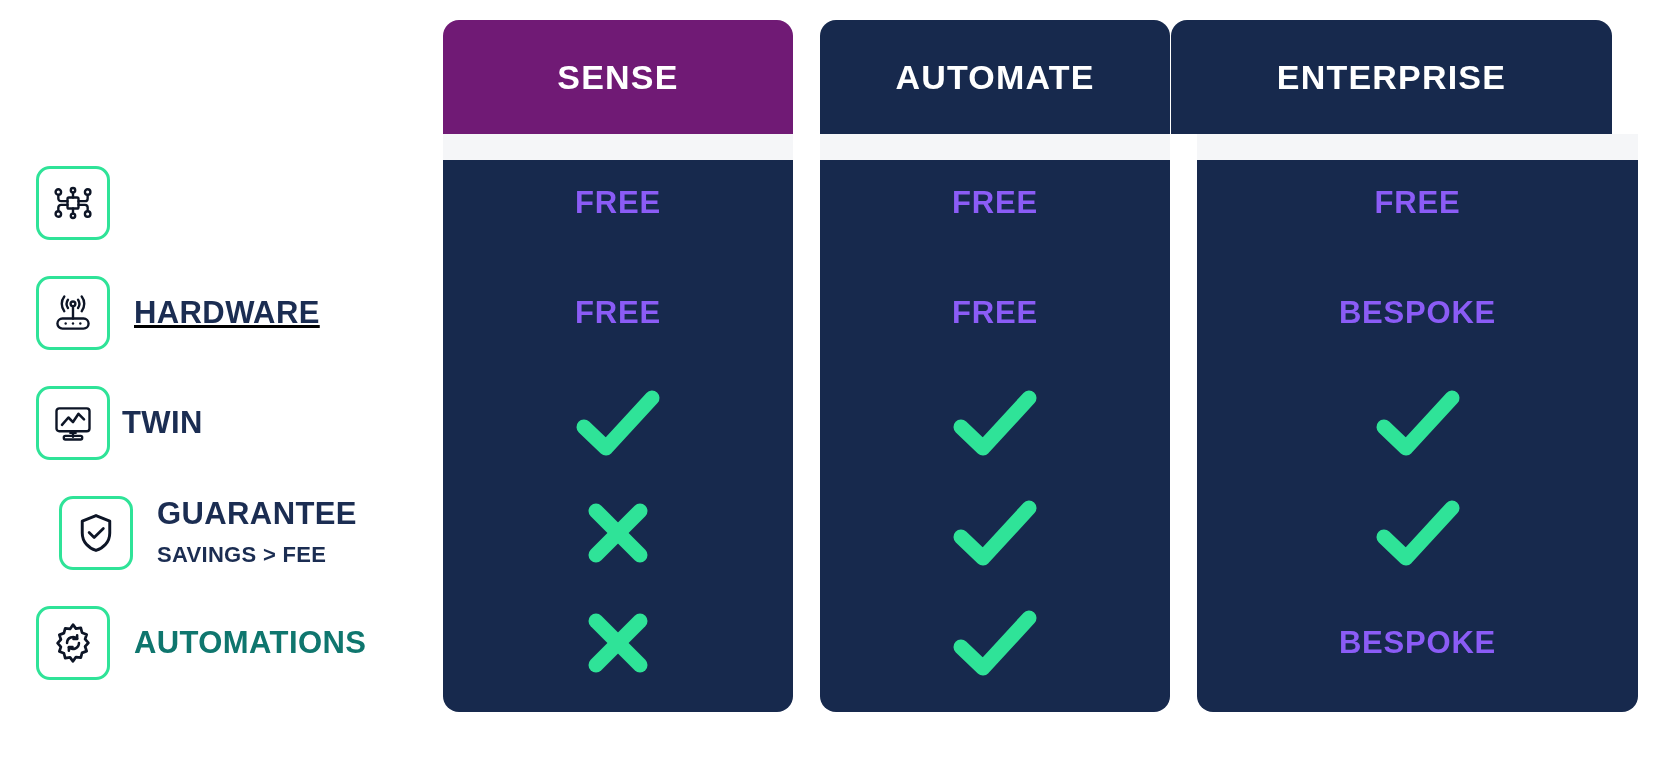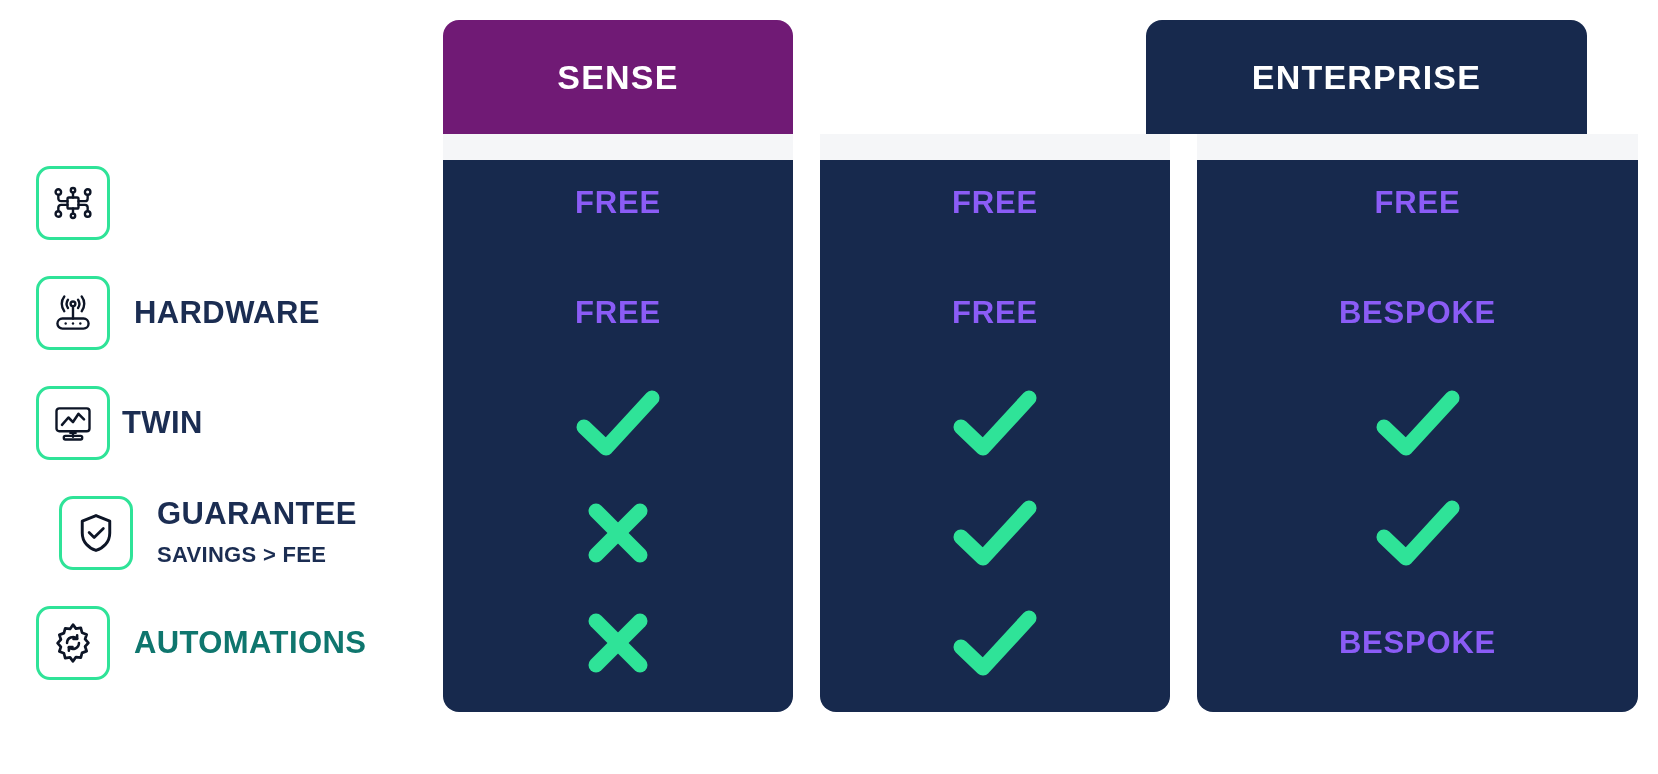--- a/index.html
+++ b/index.html
@@ -128,22 +128,25 @@
 </style>
 </head>
 <body>
 
 <div id="stage">
 
 <div class="col-head" style="left: 443px; width: 350px; background: #701a75;">
       <span class="col-head-label">SENSE</span>
     </div>
     <div class="col-body" style="left: 443px; width: 350px; background: rgb(23, 41, 77);"></div>
+    <div class="col-head" style="left: 820px; width: 350px; background: rgb(23, 41, 77);">
+      <span class="col-head-label">AUTOMATE</span>
+    </div>
     <div class="col-body" style="left: 820px; width: 350px; background: rgb(23, 41, 77);"></div>
-    <div class="col-head" style="left: 1146px; width: 441px; background: rgb(23, 41, 77);">
+    <div class="col-head" style="left: 1171px; width: 441px; background: rgb(23, 41, 77);">
       <span class="col-head-label">ENTERPRISE</span>
     </div>
     <div class="col-body" style="left: 1197px; width: 441px; background: rgb(23, 41, 77);"></div>
     <div class="header-gap" style="background: rgb(245, 246, 248);"></div>
     <div class="gap-mask" style="left: 793px;"></div>
     <div class="gap-mask" style="left: 1170px;"></div>
     <div class="feature-row" style="top: 166px;">
       <div class="icon-box" style="border-color: rgb(47, 227, 152);">
         <svg width="44" height="44" viewBox="0 0 48 48" fill="none" stroke="#0d1526" stroke-width="2.6" stroke-linecap="round" stroke-linejoin="round">
           <rect x="18" y="18" width="12" height="12" rx="1.5"></rect>
@@ -164,21 +167,21 @@
     </div>
     <div class="cell" style="left: 443px; width: 350px; top: 168px;">
       <span class="cell-text">FREE</span>
     </div>
     <div class="cell" style="left: 820px; width: 350px; top: 168px;">
       <span class="cell-text">FREE</span>
     </div>
     <div class="cell" style="left: 1197px; width: 441px; top: 168px;">
       <span class="cell-text">FREE</span>
     </div>
-    <div class="feature-row" style="top: 276px;">
+    <div class="feature-row" style="top: 276px; text-decoration: underline;">
       <div class="icon-box" style="border-color: rgb(47, 227, 152);">
         <svg width="44" height="44" viewBox="0 0 48 48" fill="none" stroke="#0d1526" stroke-width="2.6" stroke-linecap="round" stroke-linejoin="round">
           <rect x="7" y="30" width="34" height="11" rx="5.5"></rect>
           <circle cx="16" cy="35.5" r="1.3" fill="#0d1526" stroke="none"></circle>
           <circle cx="24" cy="35.5" r="1.3" fill="#0d1526" stroke="none"></circle>
           <circle cx="32" cy="35.5" r="1.3" fill="#0d1526" stroke="none"></circle>
           <path d="M24 30V17"></path>
           <circle cx="24" cy="14" r="2.6"></circle>
           <path d="M18.5 9.5a8 8 0 0 0 0 9"></path>
           <path d="M29.5 9.5a8 8 0 0 1 0 9"></path>

